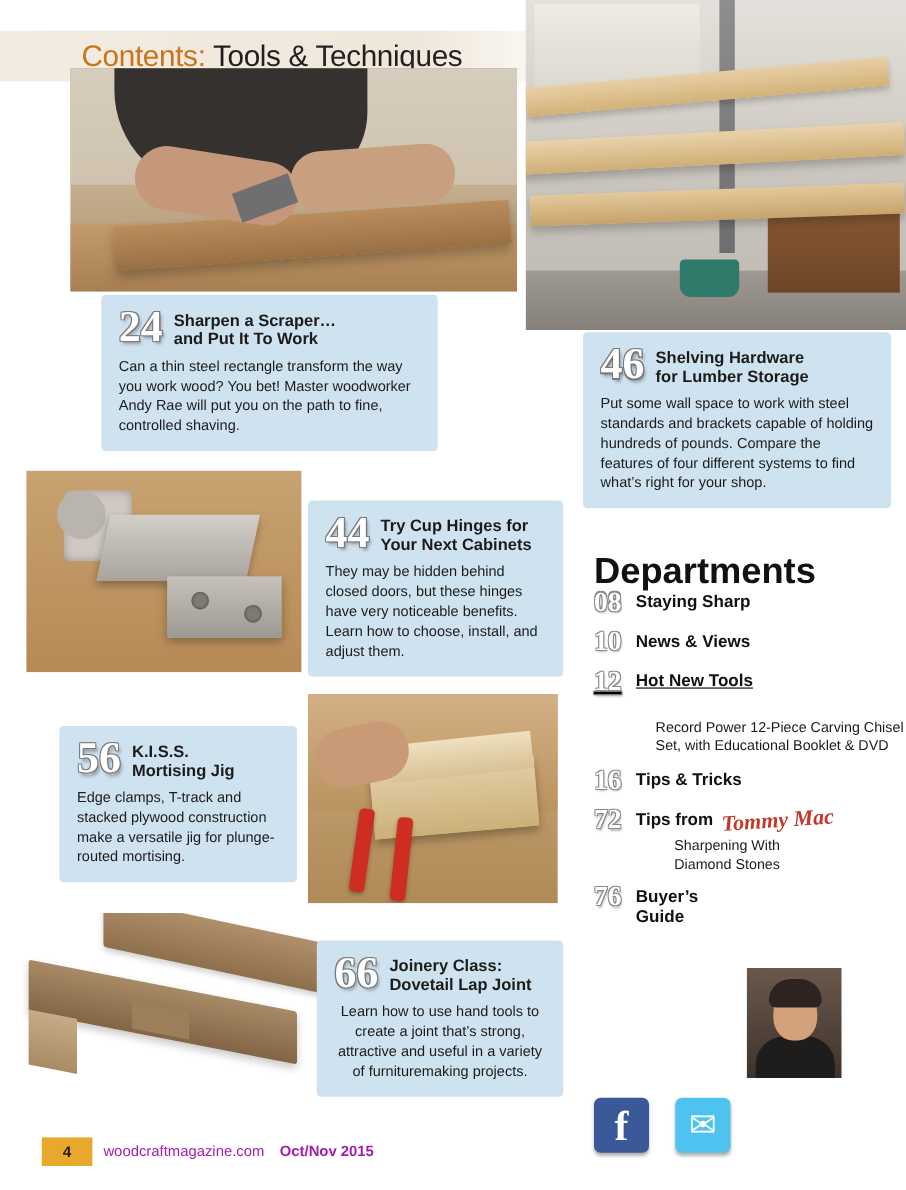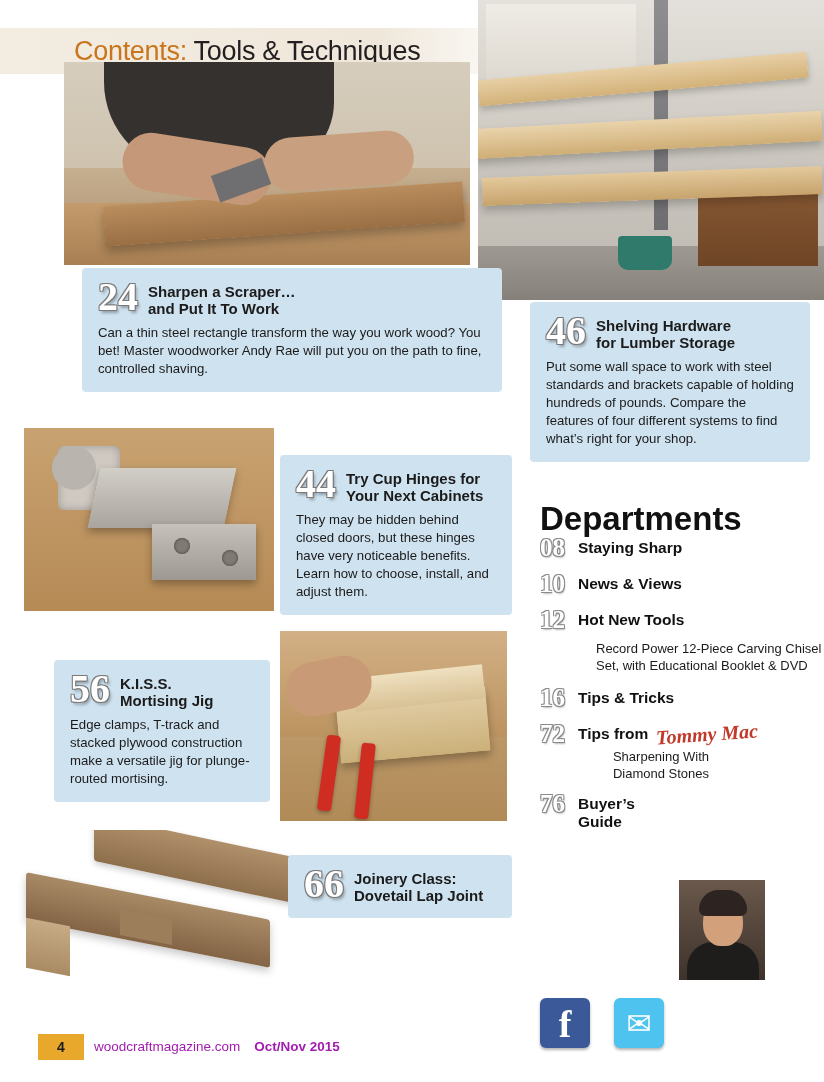--- a/index.html
+++ b/index.html
@@ -257,21 +257,21 @@
     line-height: 17px;
     padding-top: 3px;
   }
   .card-body {
     font-size: 13.2px;
     line-height: 18px;
     color: #1b1b1b;
     margin-top: 7px;
   }
 
-  #card-24 { left: 82px; top: 268px; width: 420px; }
+  #card-24 { left: 92px; top: 268px; width: 306px; }
   #card-32 { left: 530px; top: 302px; width: 280px; }
   #card-44 { left: 280px; top: 455px; width: 232px; }
   #card-56 { left: 54px; top: 660px; width: 216px; }
   #card-66 { left: 288px; top: 855px; width: 224px; }
   #card-66 .card-body { text-align: center; }
   #card-66 .card-head { justify-content: flex-start; }
 
   
   .dept-title {
     position: absolute;
@@ -459,20 +459,21 @@
 </div>
 
 <div class="card" id="card-66">
   <div class="card-head">
     <div class="bignum">66</div>
     <div class="card-title">
       <div>Joinery Class:</div>
       <div>Dovetail Lap Joint</div>
     </div>
   </div>
+  <div class="card-body">Learn how to use hand tools to create a joint that’s strong, attractive and useful in a variety of furnituremaking projects.</div>
 </div>
 
 <div class="dept-title">Departments</div>
 
 <div class="dept-list">
 
 
   <div>
     <div class="dept-item">
       <div class="dept-num">08</div>
@@ -481,21 +482,21 @@
   </div>
 
   <div>
     <div class="dept-item">
       <div class="dept-num">10</div>
       <div class="dept-label">News &amp; Views</div>
     </div>
   </div>
 
   <div>
-    <div class="dept-item" style="margin-bottom:8px;">
+    <div class="dept-item" style="margin-bottom:20px;text-decoration:underline;">
       <div class="dept-num">12</div>
       <div class="dept-label">Hot New Tools</div>
     </div>
     <div class="dept-sub">Record Power 12-Piece Carving Chisel Set, with Educational Booklet &amp; DVD</div>
   </div>
 
   <div style="margin-top:12px;">
     <div class="dept-item">
       <div class="dept-num">16</div>
       <div class="dept-label">Tips &amp; Tricks</div>

